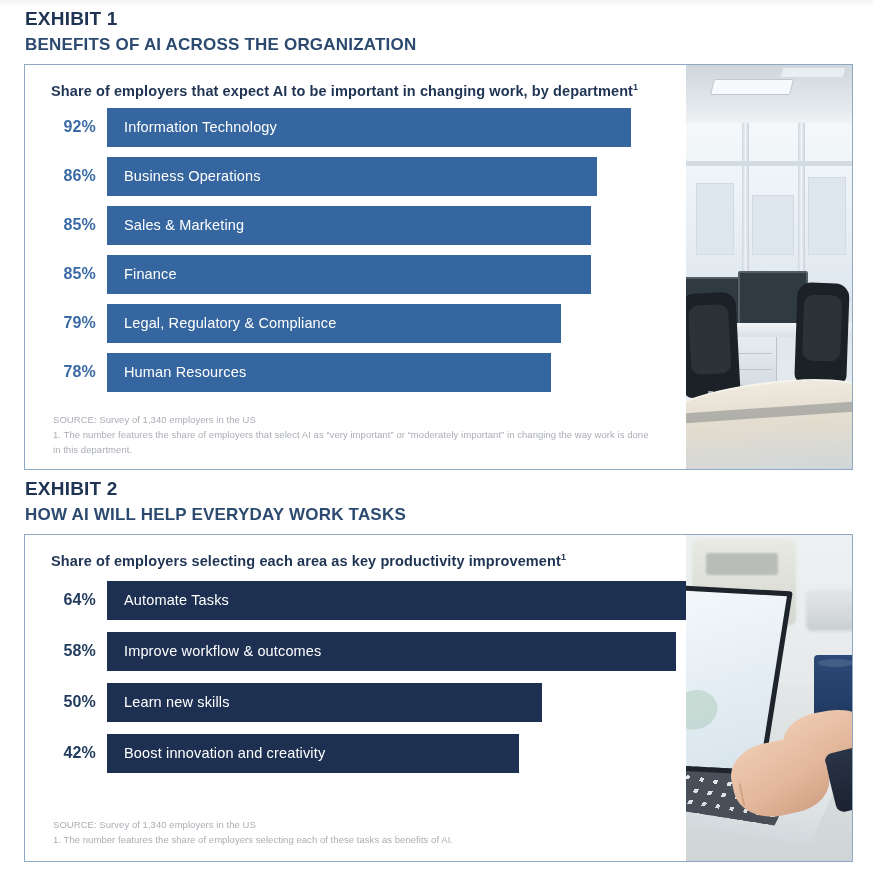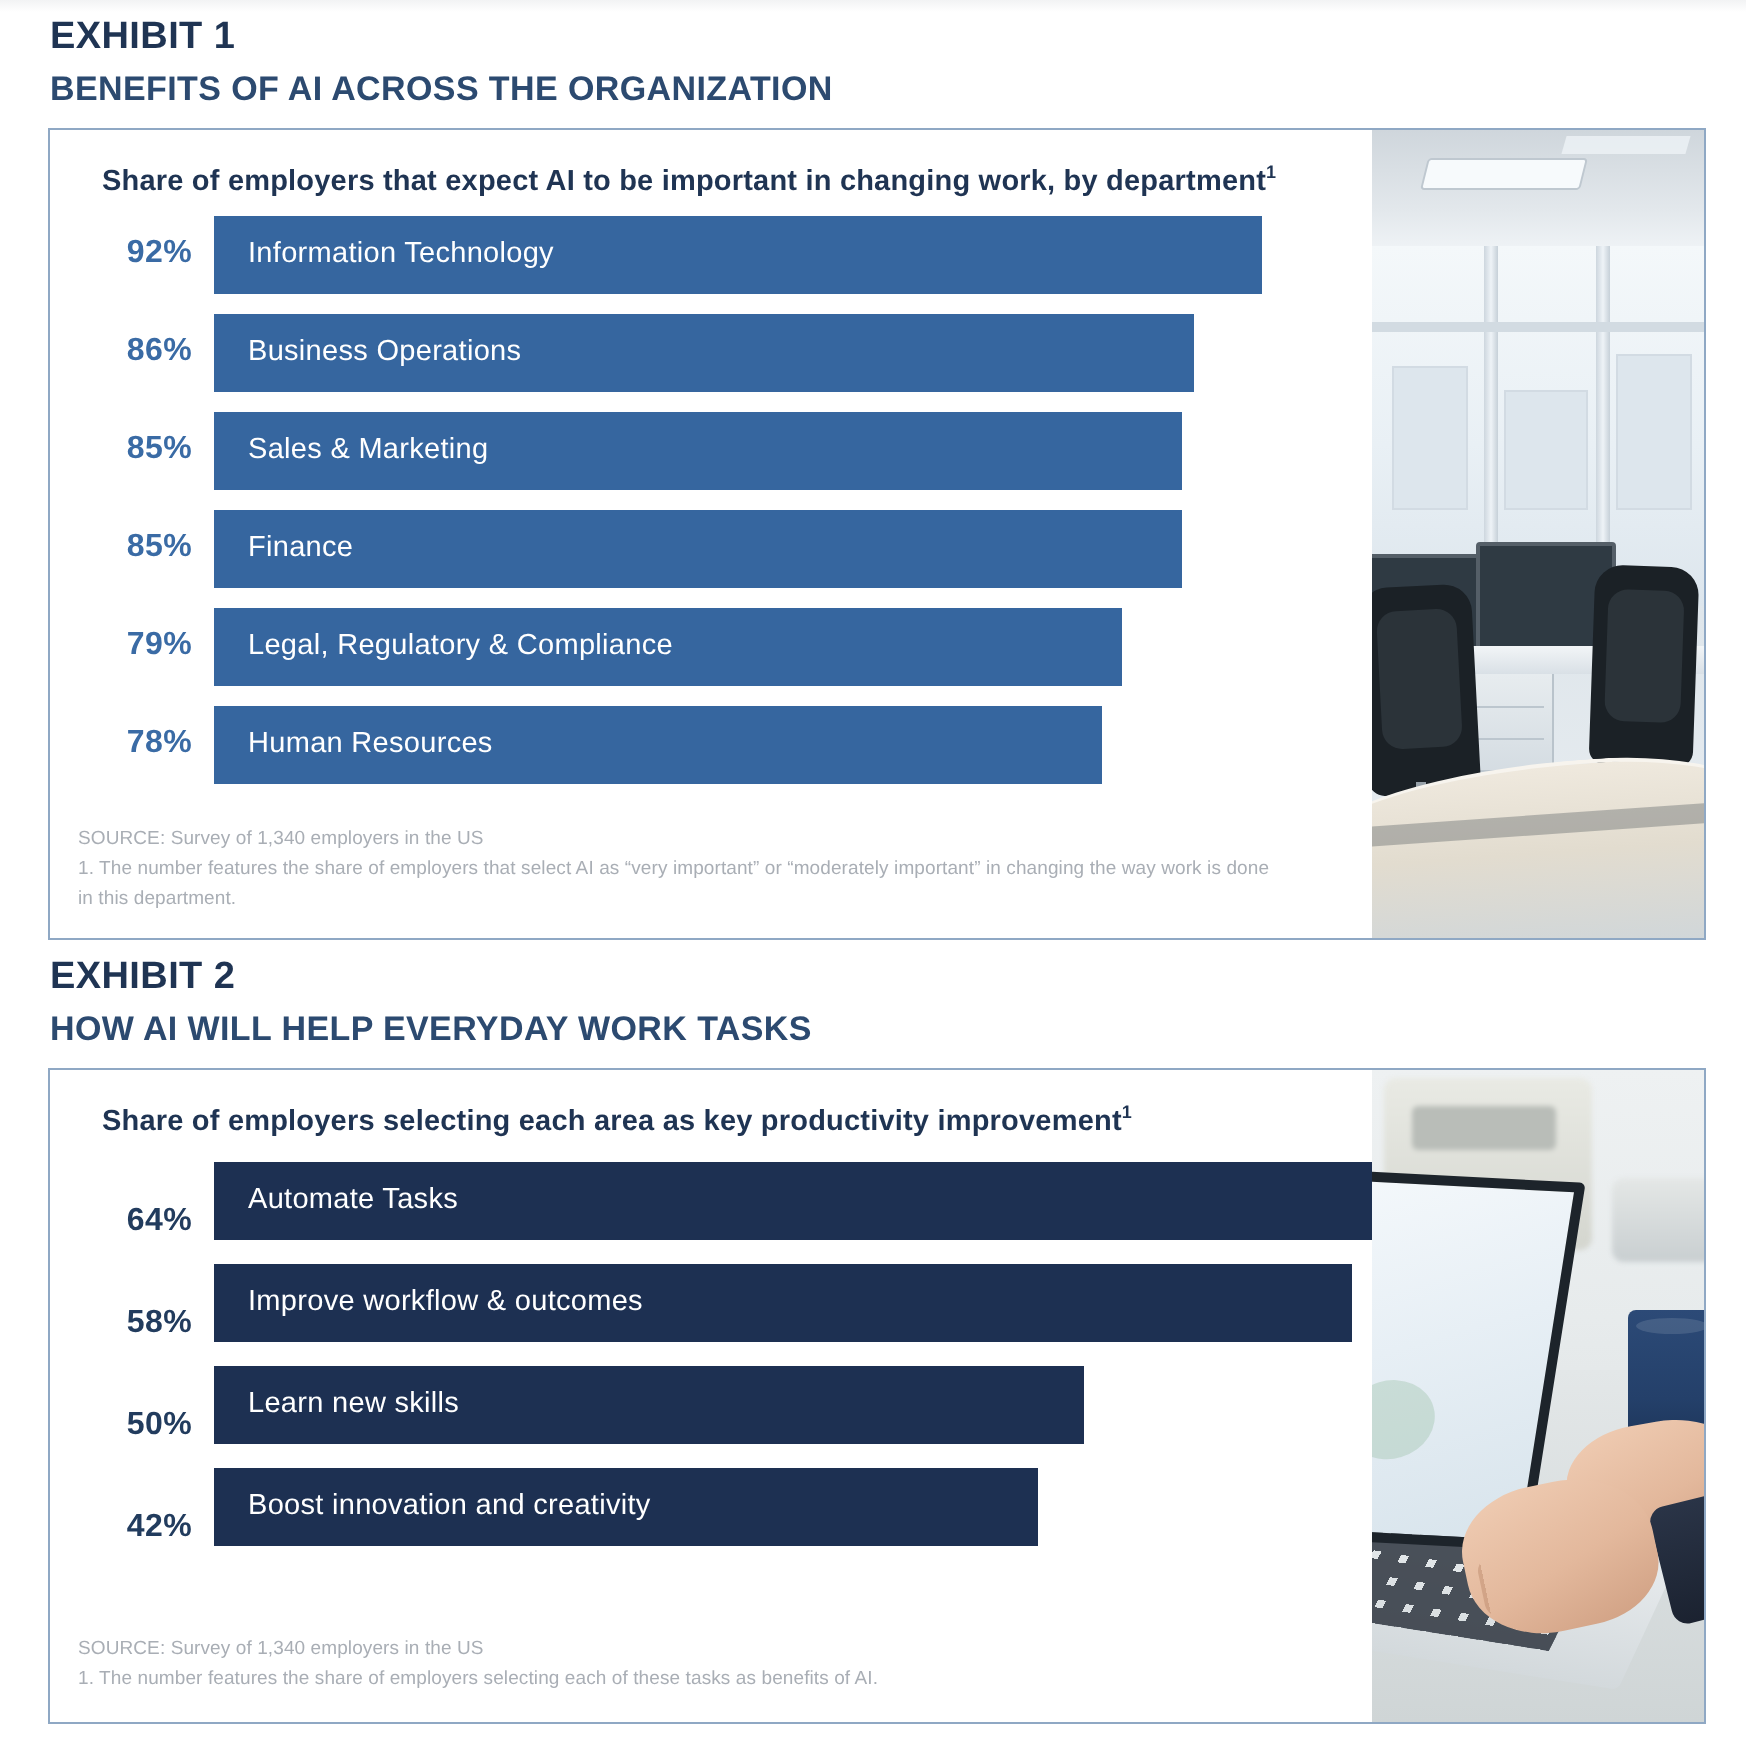--- a/index.html
+++ b/index.html
@@ -96,21 +96,21 @@
   .chart { position: relative; }
   #chart-1 { margin-top: 4px; }
   #chart-2 { margin-top: 9px; }
 
   .bar-row {
     display: flex;
     align-items: center;
     height: 39px;
     margin-bottom: 10px;
   }
-  #chart-2 .bar-row { margin-bottom: 12px; align-items: flex-end; }
+  #chart-2 .bar-row { margin-bottom: 12px; }
 
   .bar-value {
     width: 56px;
     text-align: right;
     padding-right: 11px;
     font-size: 16px;
     font-weight: bold;
     box-sizing: border-box;
     flex: none;
     letter-spacing: 0.2px;
@@ -128,21 +128,21 @@
     font-size: 14.5px;
     letter-spacing: 0.15px;
     white-space: nowrap;
   }
   #chart-1 .bar { background: #36669f; }
   #chart-2 .bar { background: #1d3052; }
 
   
   .notes {
     position: absolute;
-    left: 14px;
+    left: 28px;
     font-size: 9.5px;
     line-height: 1.55;
     color: #a9aeb5;
     max-width: 600px;
     letter-spacing: 0.05px;
   }
   #notes-1 { bottom: 12px; }
   #notes-2 { bottom: 14px; }
   .notes p { margin: 0; }
 

